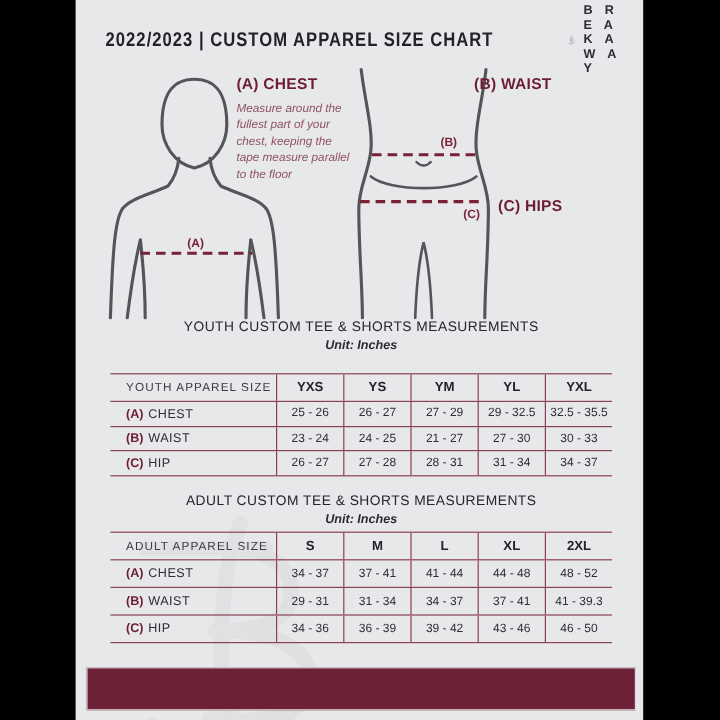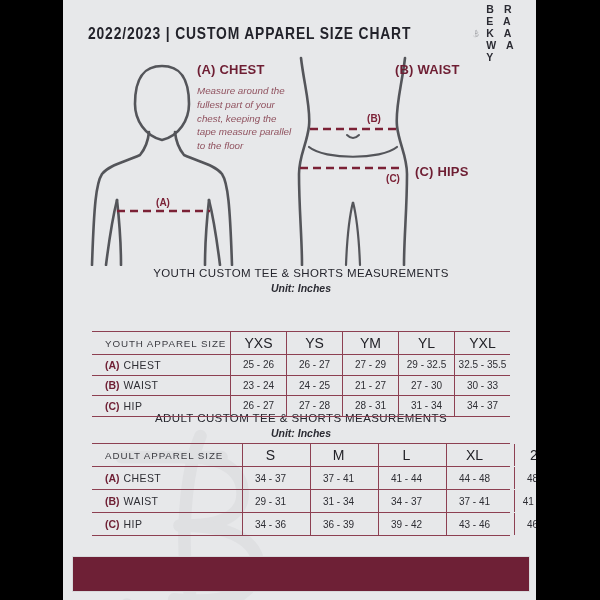--- a/index.html
+++ b/index.html
@@ -30,27 +30,27 @@
   .tbl-unit{position:absolute;left:29px;width:418px;text-align:center;font-size:10.5px;
             font-weight:bold;font-style:italic;color:#2b2b33;}
   .size-table{position:absolute;left:29px;width:418px;z-index:2;}
   .t-row{display:grid;grid-template-columns:138px 56px 56px 56px 56px 56px;
          border-bottom:1.4px solid #8d4052;}
   .t-row.hrow{border-top:1.4px solid #8d4052;}
   .cell{display:flex;align-items:center;justify-content:center;box-sizing:border-box;}
   .cell + .cell{border-left:1.4px solid #8d4052;}
   .lab{justify-content:flex-start;padding-left:13px;}
   .col-lab{font-size:9.8px;color:#3c3c42;letter-spacing:.9px;}
-  .size-h{font-size:14px;font-weight:normal;color:#222228;}
+  .size-h{font-size:11px;font-weight:bold;color:#222228;}
   .row-key{font-size:10.5px;font-weight:bold;color:#6e1e33;margin-right:4px;}
   .row-name{font-size:10.5px;color:#2e2e34;letter-spacing:.4px;}
   .val{font-size:10px;color:#2e2e34;}
   .youth .t-row{height:19.5px;} .youth .t-row.hrow{height:22px;}
-  .adult .t-row{height:22px;gap:12px;}  .adult .t-row.hrow{height:22px;}
-  #youth-title{top:267px;} #youth-unit{top:282px;} #youth-table{top:311px;margin-top:20px;}
+  .adult .t-row{height:22px;}  .adult .t-row.hrow{height:22px;}
+  #youth-title{top:267px;} #youth-unit{top:282px;} #youth-table{top:311px;}
   #adult-title{top:412px;} #adult-unit{top:427px;} #adult-table{top:443px;}
 
   
   .footer-bar{position:absolute;left:9px;top:556px;width:456px;height:34px;background:#6e2036;
               border:1px solid #d8d9db;z-index:3;}
   .watermark{position:absolute;left:30px;top:415px;z-index:1;opacity:.55;}
 </style>
 </head>
 <body>
 

